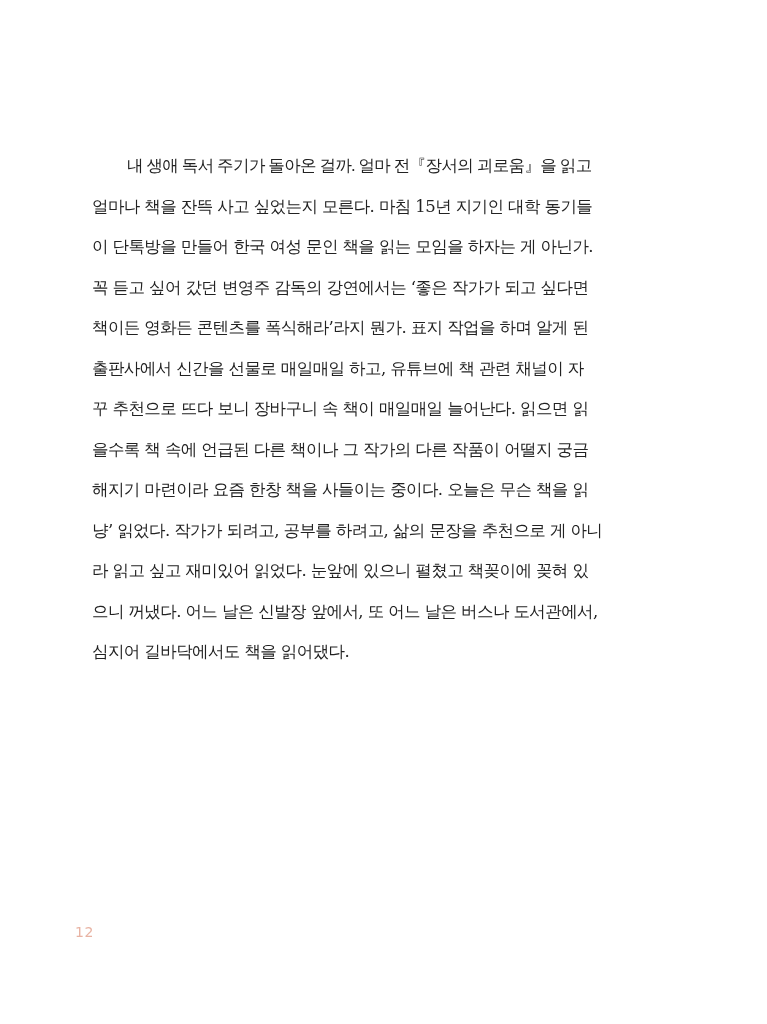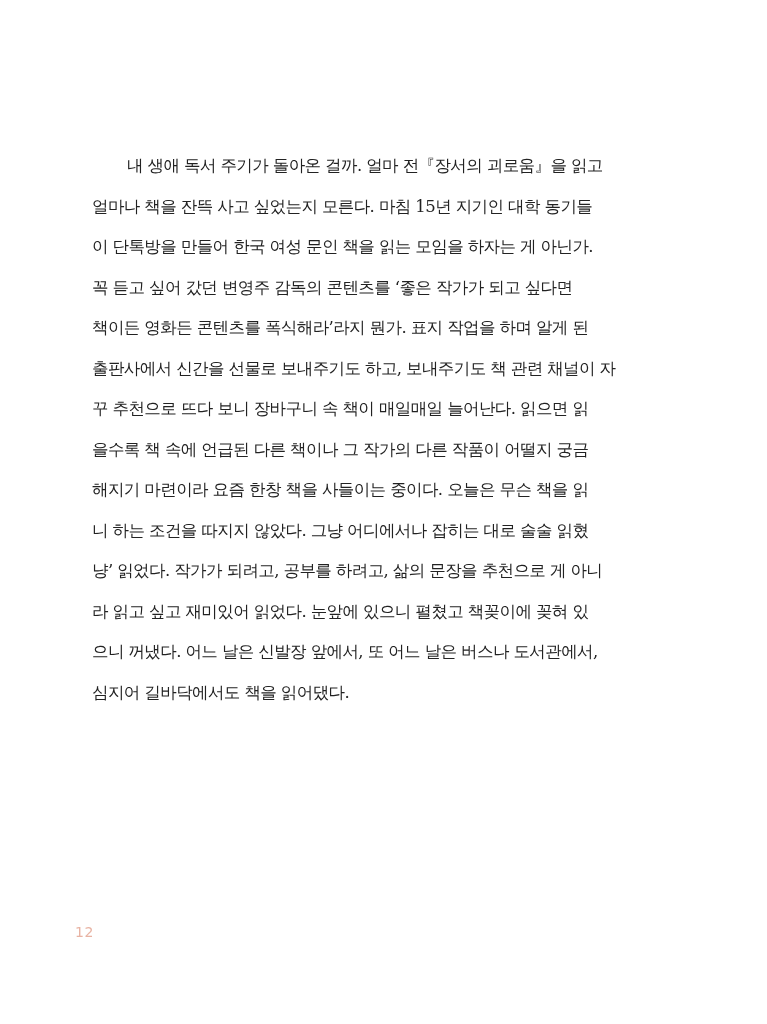--- a/index.html
+++ b/index.html
@@ -32,20 +32,21 @@
       display: block;
       height: 40.5px;
       line-height: 40.5px;
       font-size: 16.5px;
       letter-spacing: -0.6px;
       white-space: nowrap;
       word-spacing: 0px;
     }
     .line.indent {
       padding-left: 35px;
+      font-family: Liberation Serif, serif;
     }
     .paragraph {
       margin: 0;
     }
     .page-number {
       position: absolute;
       left: 75px;
       top: 924px;
       font-family: "DejaVu Sans", "Liberation Sans", sans-serif;
       font-size: 14px;
@@ -56,30 +57,29 @@
 </head>
 <body>
 
 <div class="page">
   <div class="body-text">
 
     <div class="paragraph">
       <span class="line indent">내 생애 독서 주기가 돌아온 걸까. 얼마 전『장서의 괴로움』을 읽고</span>
       <span class="line">얼마나 책을 잔뜩 사고 싶었는지 모른다. 마침 15년 지기인 대학 동기들</span>
       <span class="line">이 단톡방을 만들어 한국 여성 문인 책을 읽는 모임을 하자는 게 아닌가.</span>
-      <span class="line">꼭 듣고 싶어 갔던 변영주 감독의 콘텐츠를 ‘좋은 작가가 되고 싶다면</span>
+      <span class="line">꼭 듣고 싶어 갔던 변영주 감독의 강연에서는 ‘좋은 작가가 되고 싶다면</span>
       <span class="line">책이든 영화든 콘텐츠를 폭식해라’라지 뭔가. 표지 작업을 하며 알게 된</span>
-      <span class="line">출판사에서 신간을 선물로 보내주기도 하고, 보내주기도 책 관련 채널이 자</span>
+      <span class="line">출판사에서 신간을 선물로 매일매일 하고, 유튜브에 책 관련 채널이 자</span>
       <span class="line">꾸 추천으로 뜨다 보니 장바구니 속 책이 매일매일 늘어난다. 읽으면 읽</span>
       <span class="line">을수록 책 속에 언급된 다른 책이나 그 작가의 다른 작품이 어떨지 궁금</span>
       <span class="line">해지기 마련이라 요즘 한창 책을 사들이는 중이다. 오늘은 무슨 책을 읽</span>
     </div>
 
     <div class="paragraph">
-      <span class="line">니 하는 조건을 따지지 않았다. 그냥 어디에서나 잡히는 대로 술술 읽혔</span>
       <span class="line">냥’ 읽었다. 작가가 되려고, 공부를 하려고, 삶의 문장을 추천으로 게 아니</span>
       <span class="line">라 읽고 싶고 재미있어 읽었다. 눈앞에 있으니 펼쳤고 책꽂이에 꽂혀 있</span>
       <span class="line">으니 꺼냈다. 어느 날은 신발장 앞에서, 또 어느 날은 버스나 도서관에서,</span>
       <span class="line">심지어 길바닥에서도 책을 읽어댔다.</span>
     </div>
 
   </div>
 
   <div class="page-number">12</div>
 </div>

